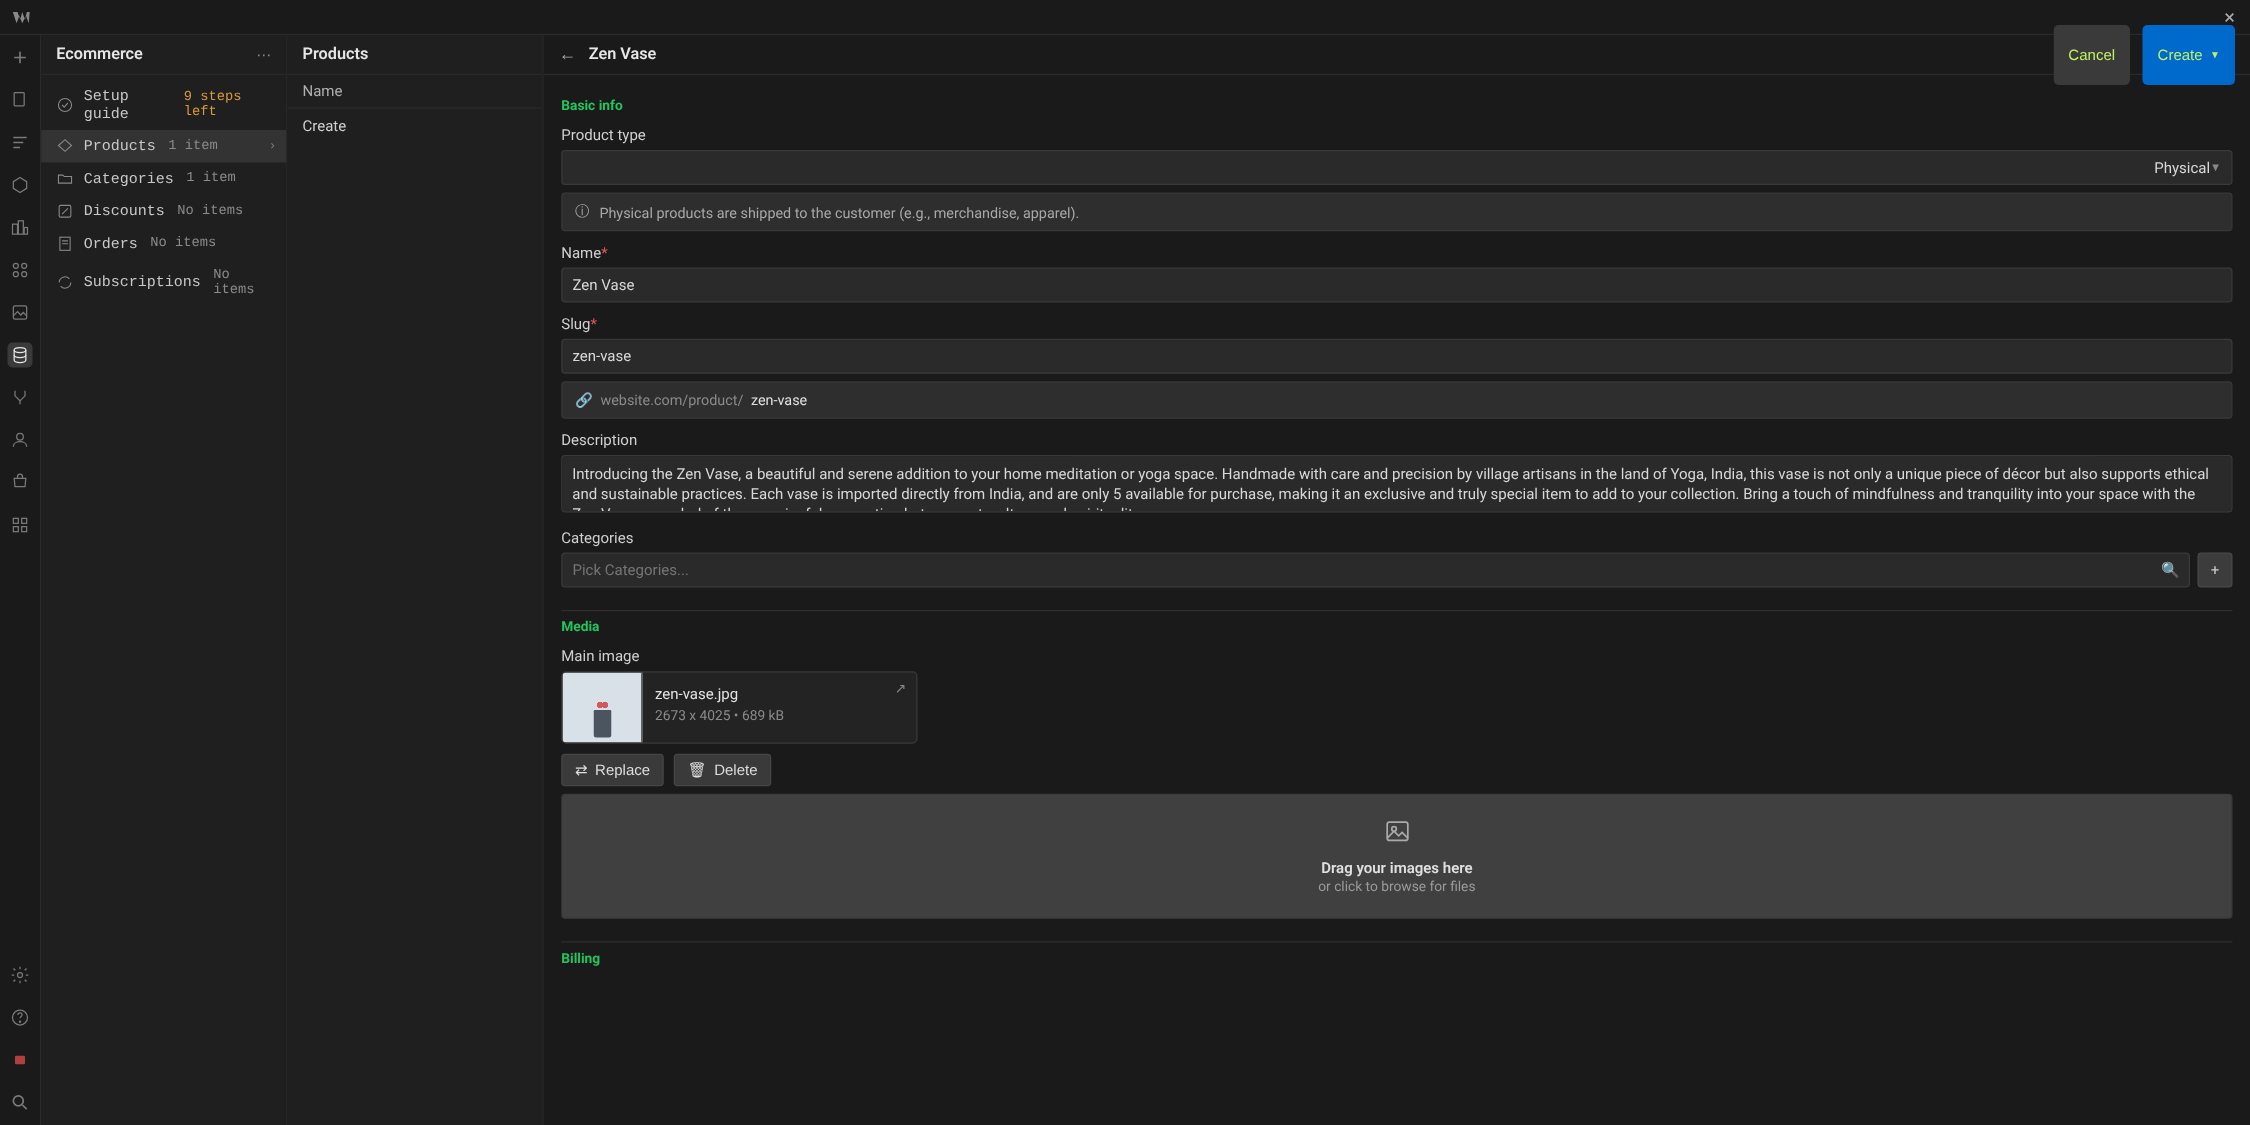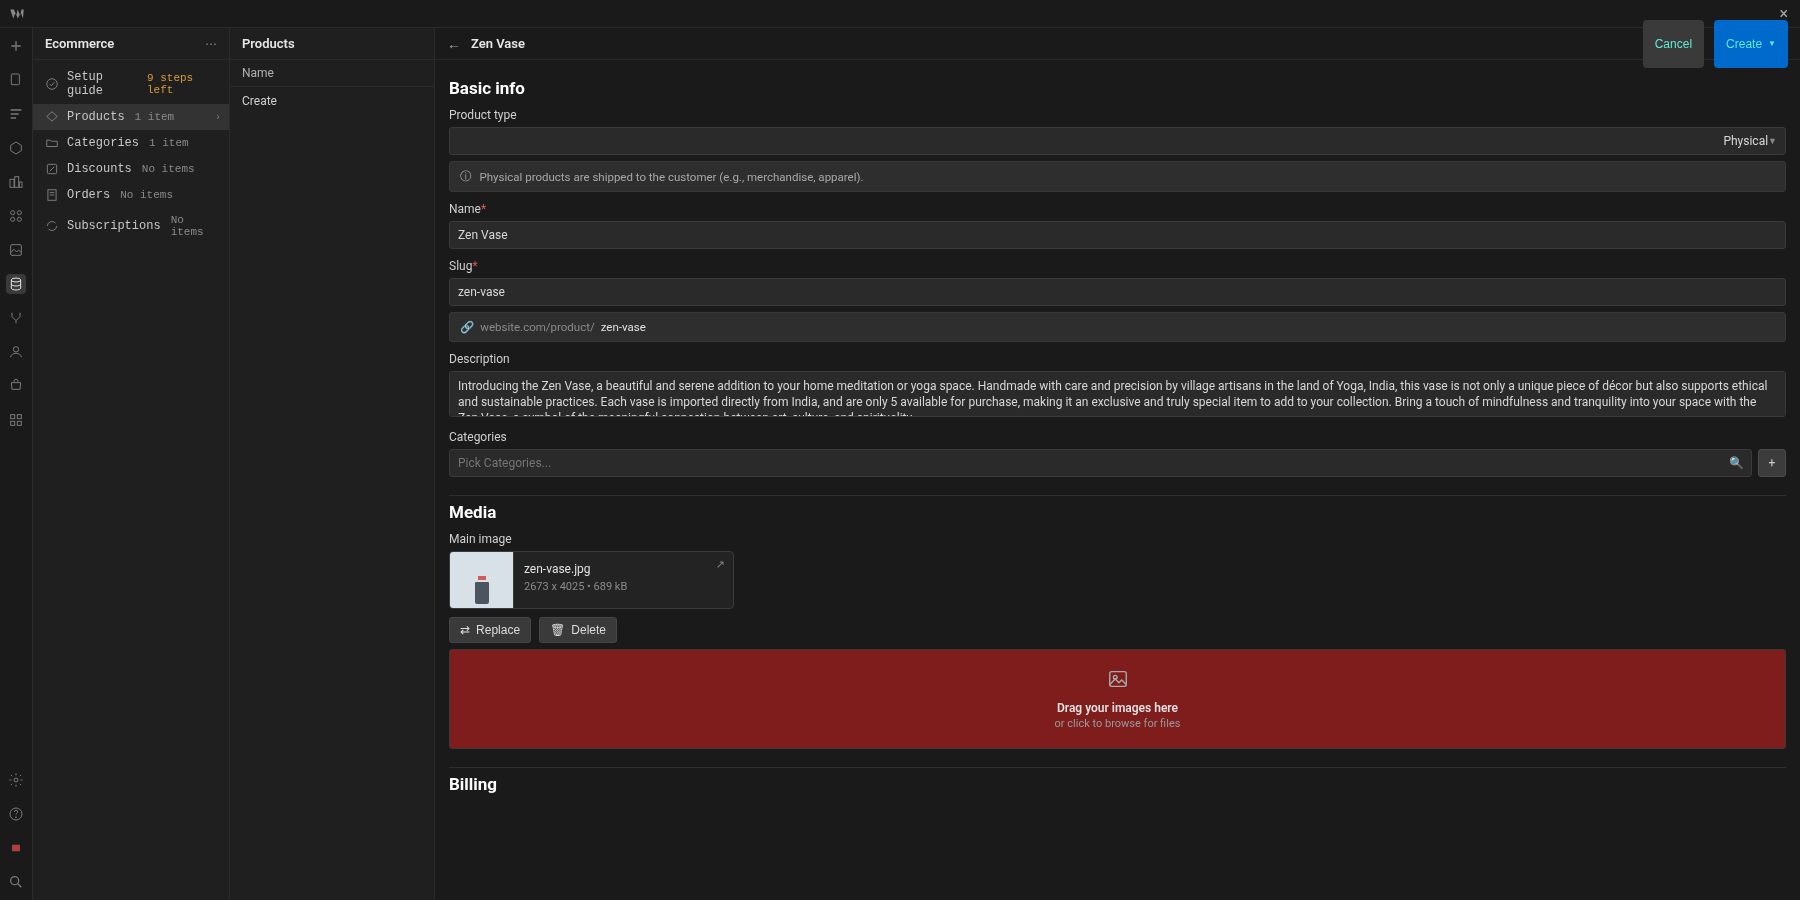--- a/index.html
+++ b/index.html
@@ -111,28 +111,28 @@
 }
 .editor-header .back { color: #aaa; cursor: pointer; font-size: 14px; }
 .editor-header h3 { font-size: 13px; font-weight: 600; color: #e6e6e6; }
 .editor-header .fill { flex: 1; }
 .btn {
   padding: 17px 12px;
   border-radius: 4px;
   font-size: 12px;
   cursor: pointer;
   border: none;
-  color: #5eead4;
+  color: #bef264;
 }
 .btn.secondary { background: #3a3a3a; }
 .btn.primary { background: #006acc; display:flex; align-items:center; gap:6px;}
 .btn.primary .dd { font-size: 8px; }
 
 .editor-body { flex: 1; overflow-y: auto; padding: 12px 14px 24px 14px; }
-.section-title { font-size: 17px; font-weight: 700; color: #ffffff; margin: 6px 0 10px 0; }
+.section-title { font-size: 11px; font-weight: 700; color: #22c55e; margin: 6px 0 10px 0; }
 .field-label { font-size: 12px; color: #d0d0d0; margin: 10px 0 5px 0; }
 .field-label .req { color: #e05555; }
 .sub-label { font-size: 11px; color: #8a8a8a; margin-bottom: 6px; }
 .input, .select, .textarea {
   width: 100%;
   background: #2a2a2a;
   border: 1px solid #3a3a3a;
   color: #d8d8d8;
   padding: 6px 8px;
   font-size: 12px;
@@ -201,21 +201,21 @@
 .action-btn {
   background: #3a3a3a; border: 1px solid #464646; color: #ddd;
   padding: 5px 10px; font-size: 12px; border-radius: 3px; cursor:pointer;
   display:flex; align-items:center; gap:6px;
 }
 .action-btn .ico { font-size: 12px; }
 
 .dropzone {
   border: 1px solid #3a3a3a;
   border-radius: 3px;
-  background: #7f1d1d;
+  background: #404040;
   padding: 18px 0;
   text-align: center;
   color: #bcbcbc;
   cursor: pointer;
   margin-top: 6px;
 }
 .dropzone .dz-icon { font-size: 20px; color: #aaa; margin-bottom: 6px; }
 .dropzone .dz-main { font-weight: 600; font-size: 12px; color: #e0e0e0; }
 .dropzone .dz-sub { font-size: 11px; color: #9a9a9a; margin-top: 2px; }
 

